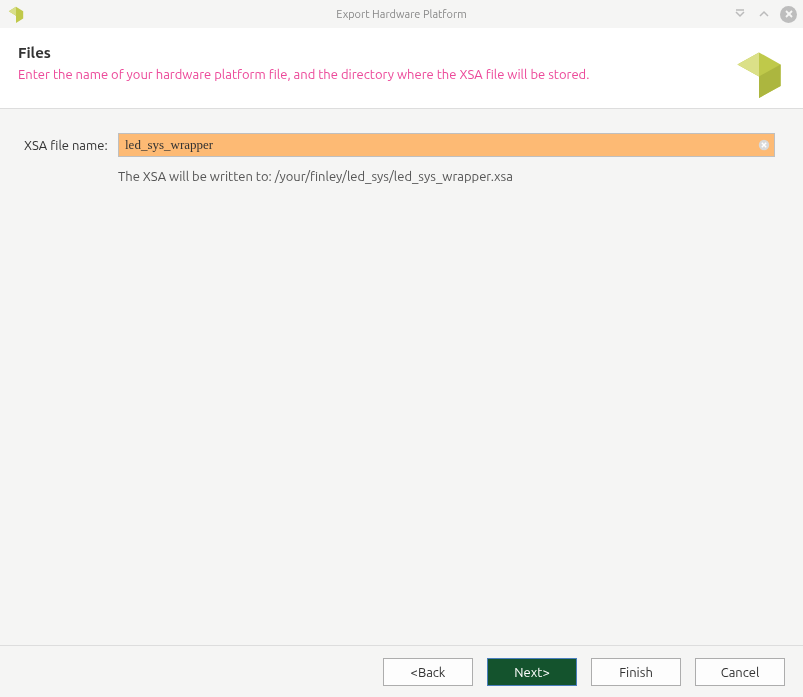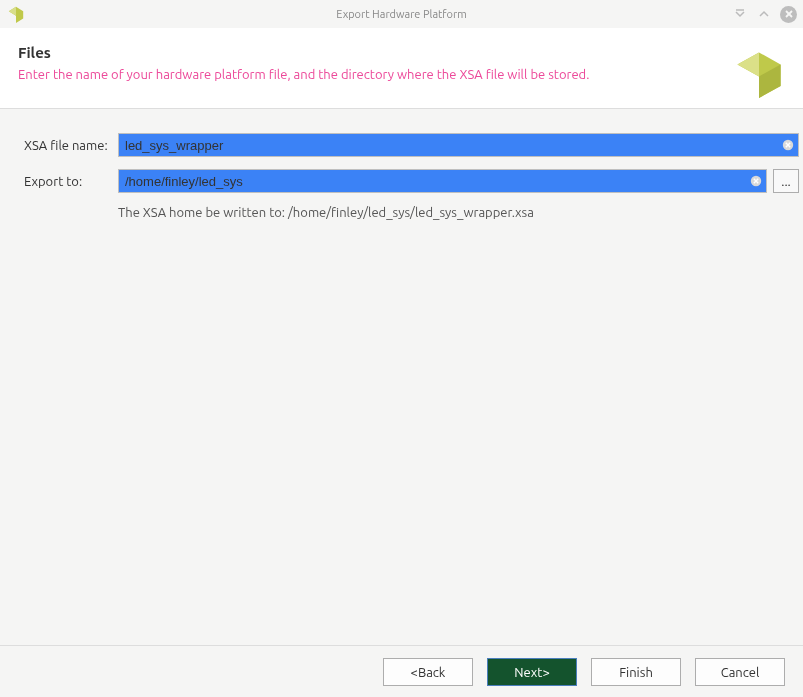--- a/index.html
+++ b/index.html
@@ -71,21 +71,21 @@
     font-size: 13px;
     color: #ec4899;
   }
   .header-panel .big-icon {
     width: 52px; height: 52px;
     flex-shrink: 0;
     margin-top: 4px;
     display: flex; align-items: center; justify-content: center;
   }
   .form-area {
-    padding: 24px 4px 0 24px;
+    padding: 24px 28px 0 24px;
   }
   .form-row {
     display: flex;
     align-items: center;
     margin-bottom: 12px;
   }
   .form-row .label {
     width: 94px;
     flex-shrink: 0;
     color: #333;
@@ -94,24 +94,24 @@
   .input-wrap {
     flex: 1;
     position: relative;
     display: flex;
     align-items: center;
   }
   .text-input {
     width: 100%;
     height: 24px;
     border: 1px solid #bfbfbf;
-    background: #3b82f6;
+    background: #fdba74;
     padding: 2px 24px 2px 6px;
     font-size: 13px;
-    font-family: Liberation Sans, sans-serif;
+    font-family: Liberation Serif, serif;
     color: #333;
     outline: none;
   }
   .clear-x {
     position: absolute;
     right: 4px;
     top: 50%;
     transform: translateY(-50%);
     width: 14px; height: 14px;
     color: #bbb;
@@ -226,36 +226,22 @@
       <div class="clear-x">
         <svg width="12" height="12" viewBox="0 0 12 12">
             <circle cx="6" cy="6" r="5.2" fill="#d9d9d9"></circle>
             <line x1="3.8" y1="3.8" x2="8.2" y2="8.2" stroke="#fff" stroke-width="1.4"></line>
             <line x1="8.2" y1="3.8" x2="3.8" y2="8.2" stroke="#fff" stroke-width="1.4"></line>
           </svg>
       </div>
     </div>
   </div>
 
-  <div class="form-row">
-    <div class="label">Export to:</div>
-    <div class="input-wrap">
-      <input type="text" class="text-input" value="/home/finley/led_sys" style="">
-      <div class="clear-x">
-        <svg width="12" height="12" viewBox="0 0 12 12">
-            <circle cx="6" cy="6" r="5.2" fill="#d9d9d9"></circle>
-            <line x1="3.8" y1="3.8" x2="8.2" y2="8.2" stroke="#fff" stroke-width="1.4"></line>
-            <line x1="8.2" y1="3.8" x2="3.8" y2="8.2" stroke="#fff" stroke-width="1.4"></line>
-          </svg>
-      </div>
-    </div>
-    <div class="browse-btn">...</div>
-  </div>
-
-  <div class="hint-row">The XSA home be written to: /home/finley/led_sys/led_sys_wrapper.xsa</div>
+
+  <div class="hint-row">The XSA will be written to: /your/finley/led_sys/led_sys_wrapper.xsa</div>
 
 </div>
 
 <div class="footer">
   <button class="btn">
       <span>&lt; </span>
       <span class="mnemonic">Back</span>
     </button>
   <button class="btn primary">
       <span class="mnemonic">Next</span>

